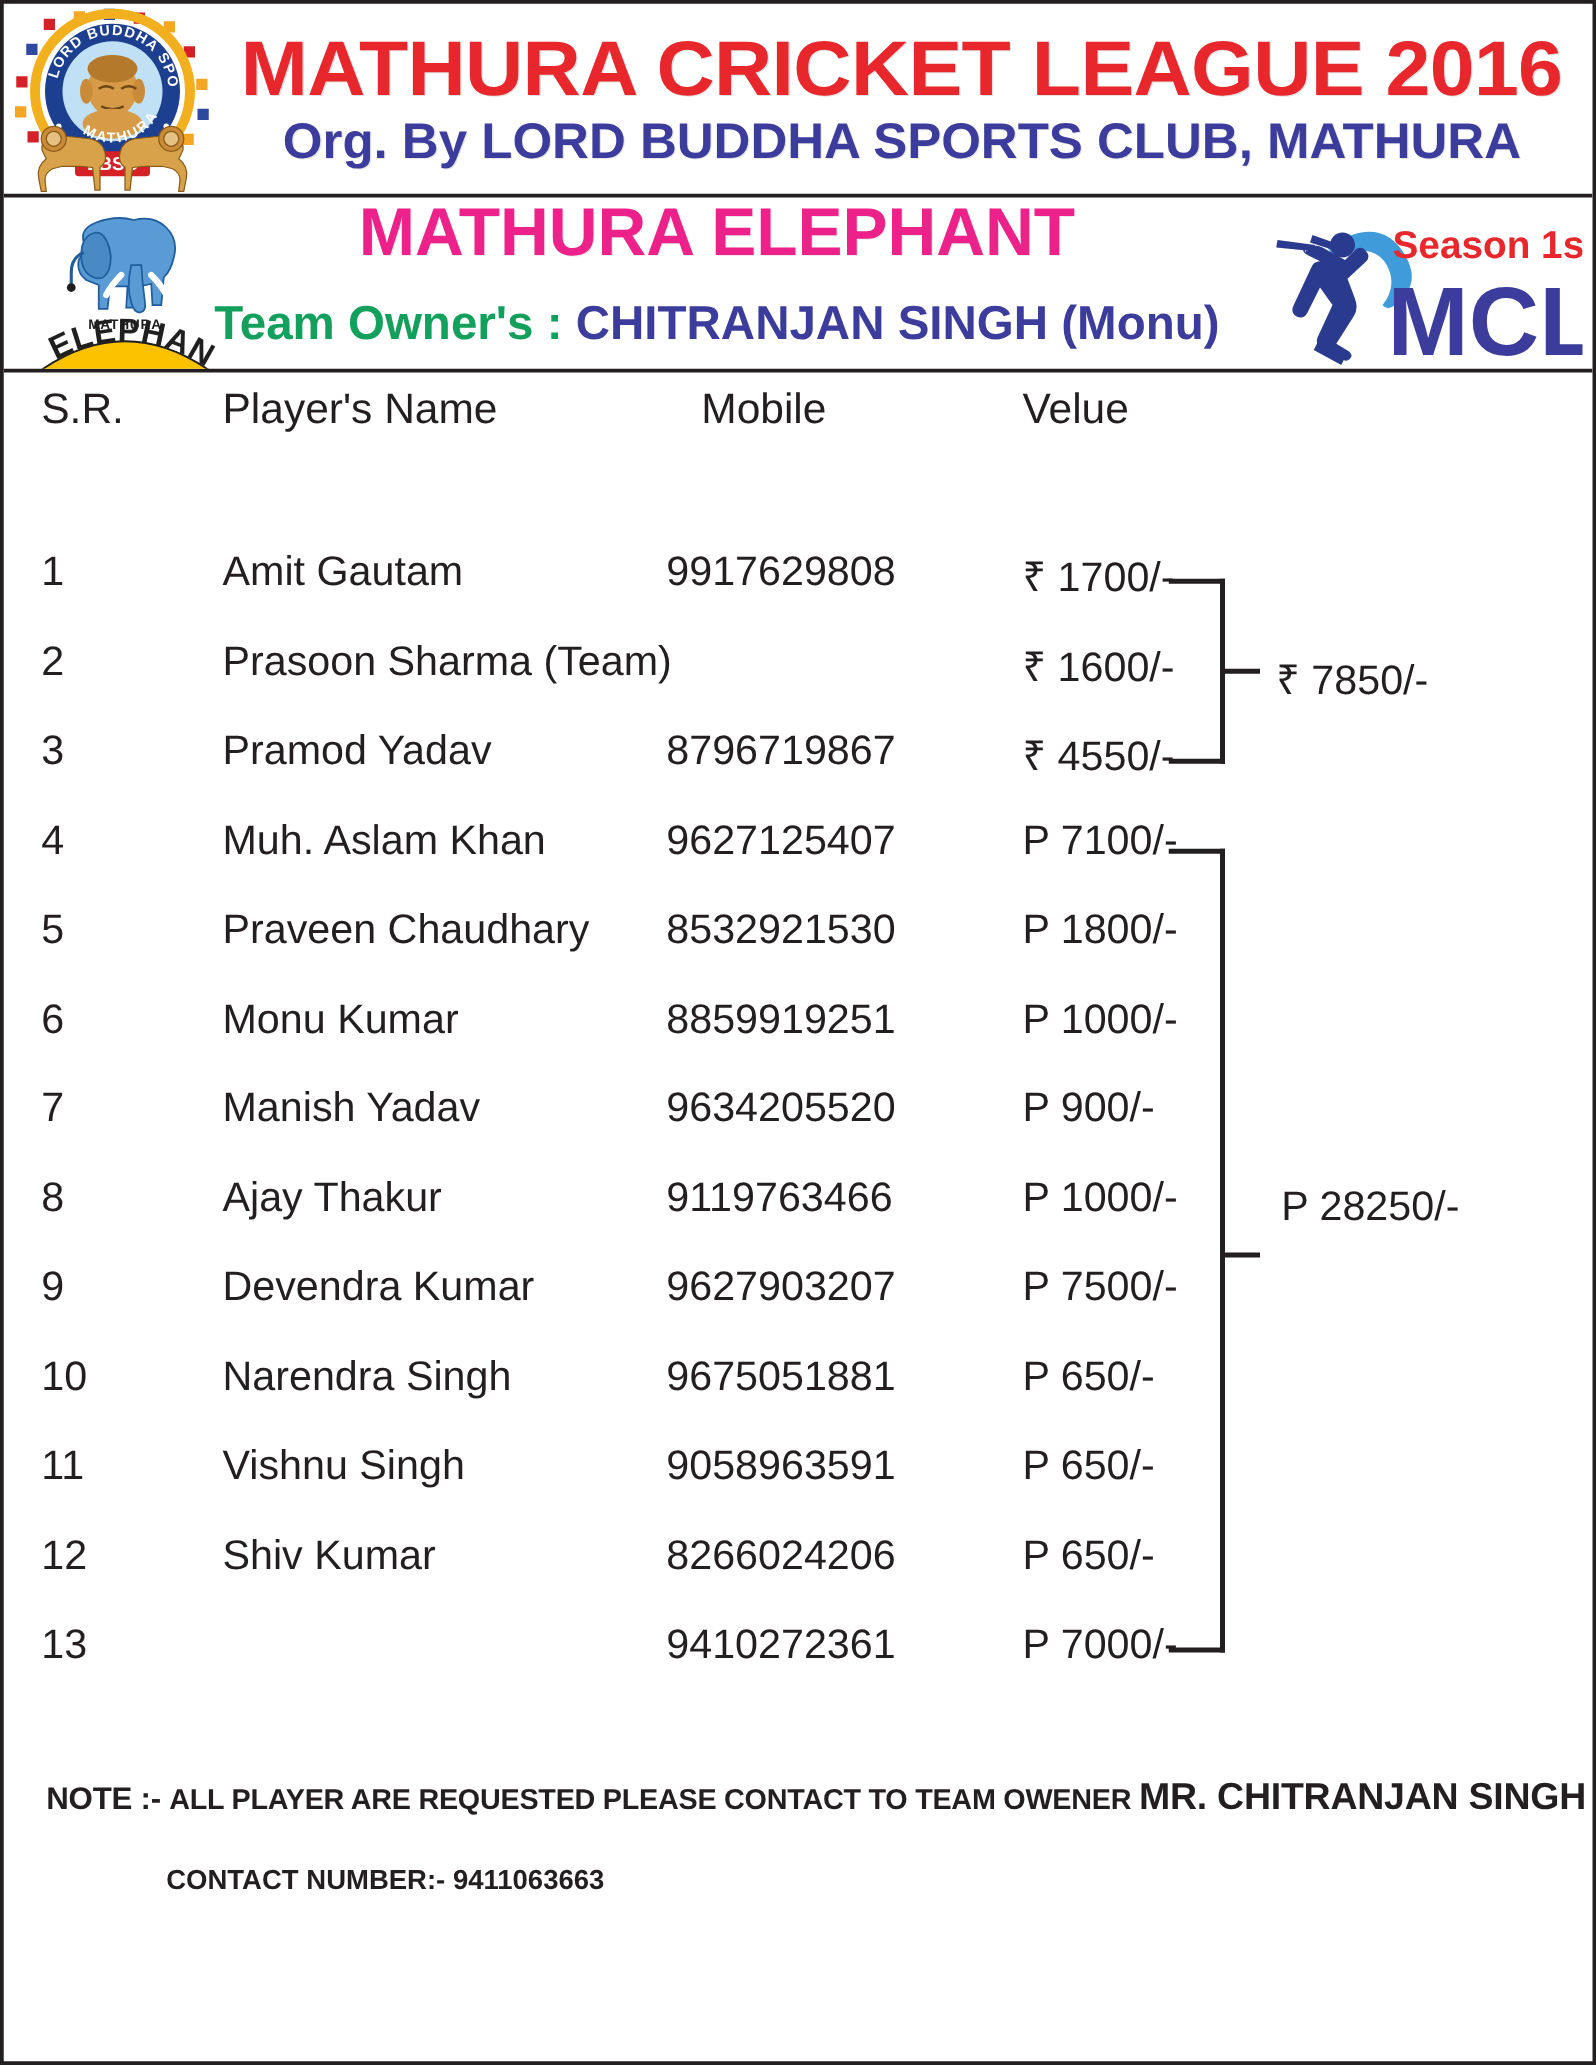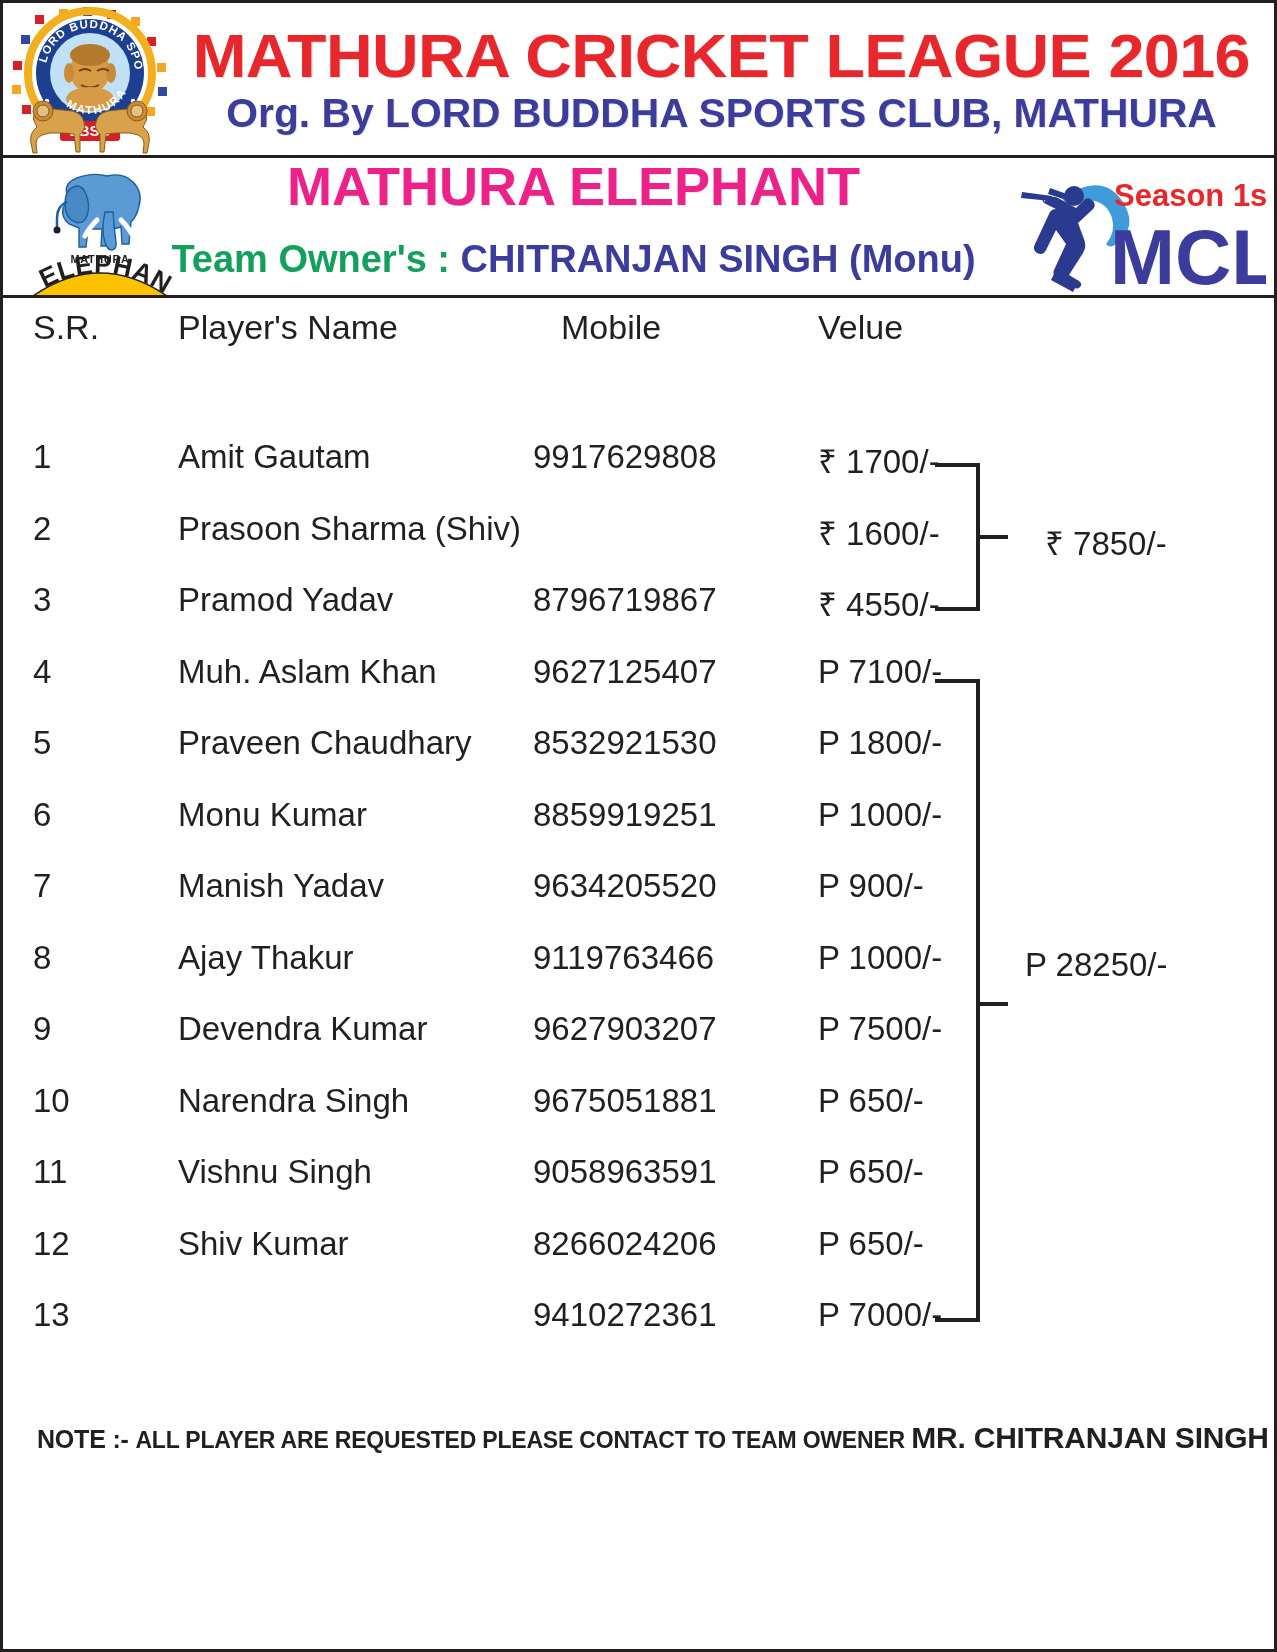--- a/index.html
+++ b/index.html
@@ -369,21 +369,21 @@
 
     <div class="rows" id="rows-container">
         <div class="row">
           <span class="c-sr">1</span>
           <span class="c-name">Amit Gautam</span>
           <span class="c-mob">9917629808</span>
           <span class="c-val">₹ 1700/-</span>
         </div>
         <div class="row">
           <span class="c-sr">2</span>
-          <span class="c-name">Prasoon Sharma (Shiv)</span>
+          <span class="c-name">Prasoon Sharma (Team)</span>
           <span class="c-mob"></span>
           <span class="c-val">₹ 1600/-</span>
         </div>
         <div class="row">
           <span class="c-sr">3</span>
           <span class="c-name">Pramod Yadav</span>
           <span class="c-mob">8796719867</span>
           <span class="c-val">₹ 4550/-</span>
         </div>
         <div class="row">
@@ -446,30 +446,31 @@
           <span class="c-val">P 7000/-</span>
         </div>
       </div>
 
     <div class="bracket" style="left:932px; top:165px; width:45px; height:148px;">
       <div class="vline" style="left:41px;"></div>
       <div class="arm" style="top:0; width:45px;"></div>
       <div class="arm" style="bottom:0; width:45px;"></div>
       <div class="tick" style="top:72px; left:41px; width:32px;"></div>
     </div>
-    <span class="sum-label" style="left:1018px; top:222px;margin-left:24px;">₹ 7850/-</span>
+    <span class="sum-label" style="left:1018px; top:222px;">₹ 7850/-</span>
 
     <div class="bracket" style="left:932px; top:381px; width:45px; height:643px;">
       <div class="vline" style="left:41px;"></div>
       <div class="arm" style="top:0; width:45px;"></div>
       <div class="arm" style="bottom:0; width:45px;"></div>
       <div class="tick" style="top:323px; left:41px; width:32px;"></div>
     </div>
     <span class="sum-label" style="left:1022px; top:648px;text-align:center;">P 28250/-</span>
   </div>
 
   <div class="footer">
     <div class="note">
       <span class="note-head">NOTE :- </span><span class="note-body">ALL PLAYER ARE REQUESTED PLEASE CONTACT TO TEAM OWENER </span><span class="note-owner">MR. CHITRANJAN SINGH</span>
     </div>
+    <div class="contact">CONTACT NUMBER:- 9411063663</div>
   </div>
 
 </div>
 
 </body></html>

